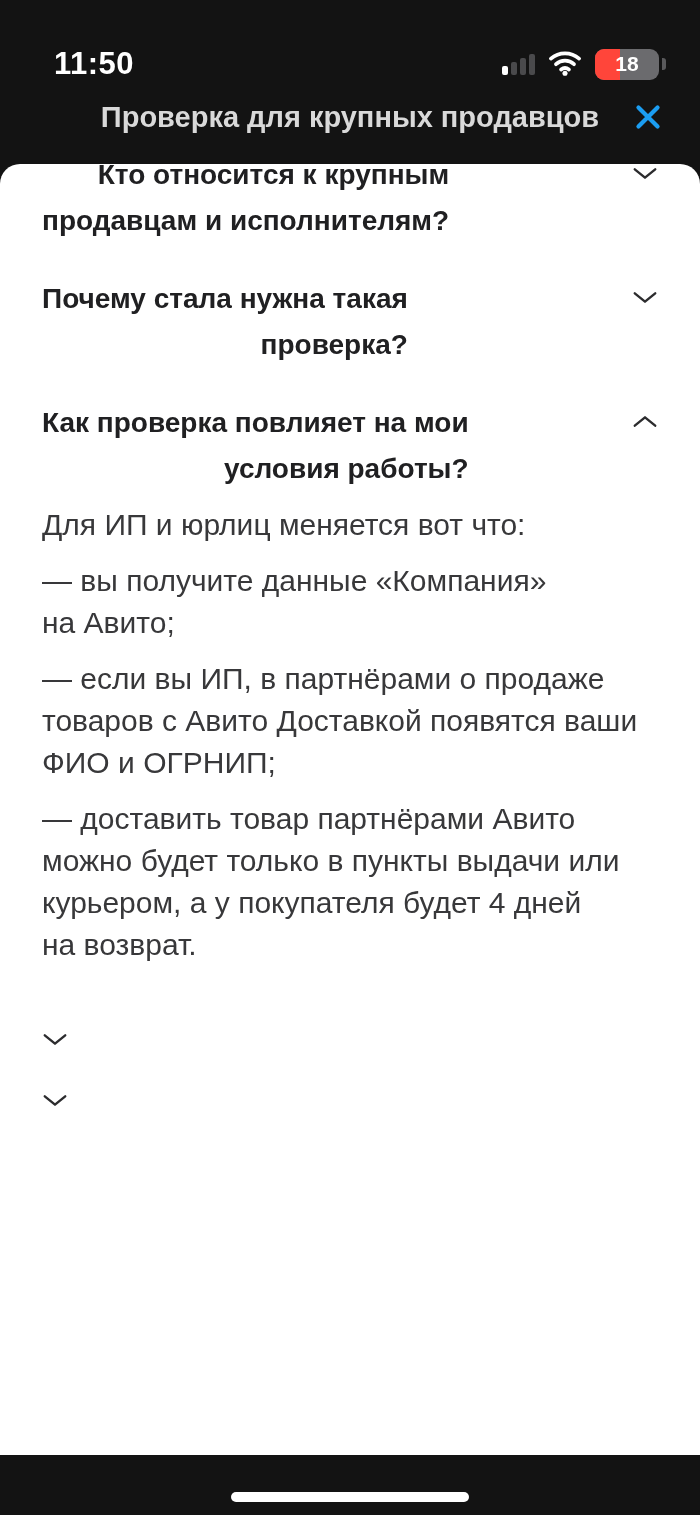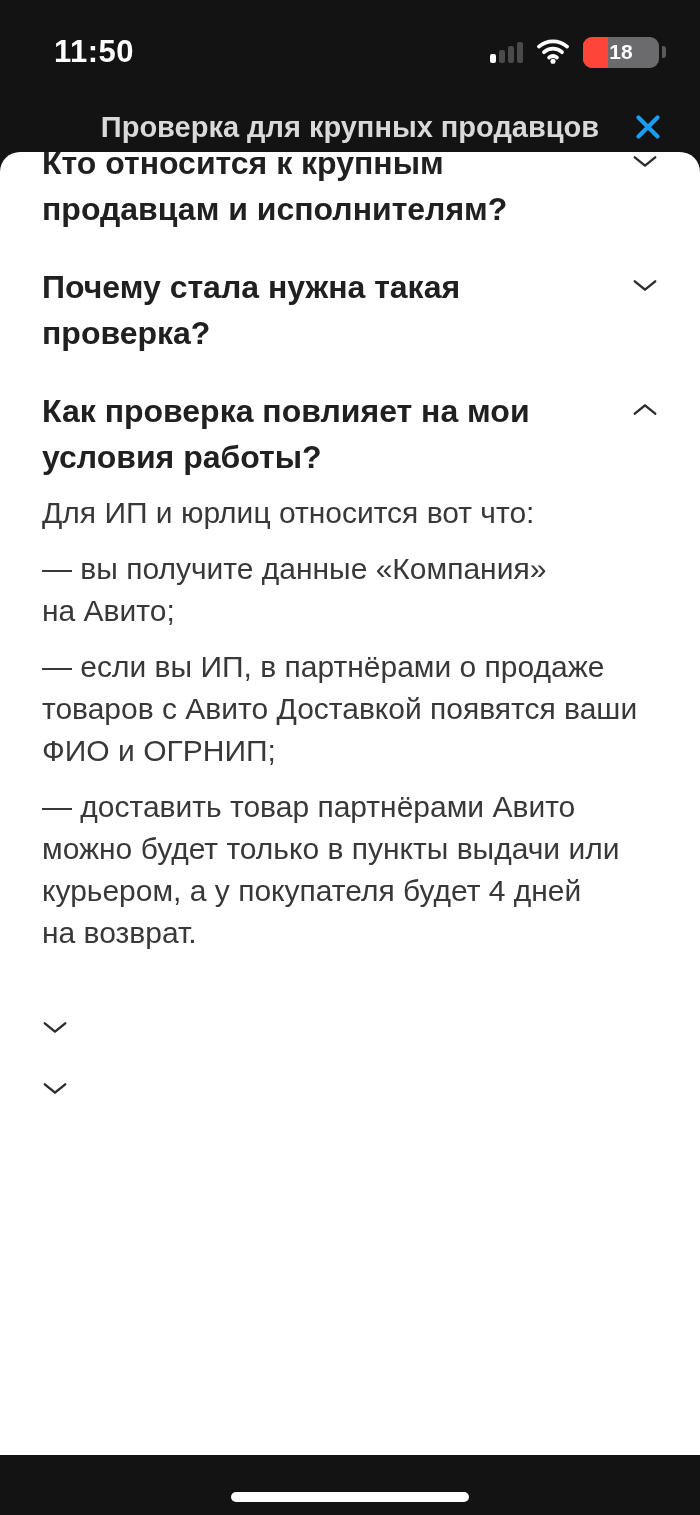--- a/index.html
+++ b/index.html
@@ -3,69 +3,69 @@
 <meta charset="utf-8">
 <style>
   * { margin:0; padding:0; box-sizing:border-box; }
   html,body { width:700px; height:1515px; }
   body {
     font-family:"Liberation Sans", sans-serif;
     background:#131313;
     position:relative;
     overflow:hidden;
   }
-  .screen { position:absolute; inset:0; }
+  .screen { position:absolute; inset:0;margin-top:12px; }
 
   
   .status-bar {
     position:absolute; top:0; left:0; right:0; height:90px;
     display:flex; align-items:center; justify-content:space-between;
     padding:14px 34px 0 54px;
   }
   .time { color:#fff; font-size:31px; font-weight:700; letter-spacing:.5px; }
   .status-icons { display:flex; align-items:center; gap:12px; }
   .sig { display:flex; align-items:flex-end; gap:3px; height:22px; }
   .sig i { display:block; width:6px; border-radius:2px; background:#4a4a4c; }
   .sig i:nth-child(1){ height:9px;  background:#ffffff; }
   .sig i:nth-child(2){ height:13px; }
   .sig i:nth-child(3){ height:17px; }
   .sig i:nth-child(4){ height:21px; }
   .battery {
-    position:relative; width:76px; height:31px; border-radius:9px;
+    position:relative; width:64px; height:31px; border-radius:9px;
     background:#6b6b6e; overflow:hidden; display:flex; align-items:center; justify-content:center;
   }
   .battery .fill { position:absolute; left:0; top:0; bottom:0; width:25px; background:#FF453A; }
   .battery .pct { position:relative; color:#fff; font-size:21px; font-weight:700; }
   .battery-nub { width:4px; height:12px; border-radius:0 3px 3px 0; background:#5a5a5c; margin-left:-9px; }
 
   
   .sheet-header {
-    position:absolute; top:96px; left:0; right:0; height:62px;
+    position:absolute; top:74px; left:0; right:0; height:62px;
     display:flex; align-items:center; justify-content:center;
   }
   .sheet-title { color:#d9d9d9; font-size:29px; font-weight:700; }
   .close-btn {
     position:absolute; right:30px; top:10px;
     width:44px; height:44px; display:flex; align-items:center; justify-content:center;
     background:none; border:none; cursor:pointer;
   }
 
   
   .panel {
     position:absolute; top:152px; left:0; right:0; bottom:60px;
     background:#ffffff; border-radius:20px 20px 0 0; overflow:hidden;
   }
   .faq-list { margin-top:-28px; padding:0 36px 0 42px; }
   .faq-item { padding:16px 0; }
   .faq-item .row {
     display:flex; align-items:flex-start; justify-content:space-between; cursor:pointer;
   }
   .question {
-    font-size:32px; line-height:46px; font-weight:700; color:#202022;
-    white-space:pre-line; max-width:580px;
+    font-size:28px; line-height:46px; font-weight:700; color:#202022;
+    white-space:pre-line; max-width:580px;text-align:right;
   }
   .chev { flex:0 0 auto; margin-top:14px; margin-right:6px; }
   .chev svg { display:block; }
   .chev.up svg { transform:rotate(180deg); }
   .answer { margin:12px 0 20px 0; }
   .answer p {
     font-size:30px; line-height:42px; color:#38383a;
     white-space:pre-line; margin-top:14px;
   }
   .answer p:first-child { margin-top:0; }
@@ -149,21 +149,21 @@
         <div class="row">
           <div class="question">Как проверка повлияет на мои
 условия работы?</div>
           <span class="chev up">
             <svg width="26" height="15" viewBox="0 0 28 16">
                 <polyline points="3,3.5 14,12.5 25,3.5" fill="none" stroke="#2c2c2e" stroke-width="2.6" stroke-linecap="round" stroke-linejoin="round"></polyline>
               </svg>
           </span>
         </div>
         <div class="answer">
-          <p>Для ИП и юрлиц относится вот что:</p>
+          <p>Для ИП и юрлиц меняется вот что:</p>
           <p>— вы получите данные «Компания»
 на Авито;</p>
           <p>— если вы ИП, в партнёрами о продаже
 товаров с Авито Доставкой появятся ваши
 ФИО и ОГРНИП;</p>
           <p>— доставить товар партнёрами Авито
 можно будет только в пункты выдачи или
 курьером, а у покупателя будет 4 дней
 на возврат.</p>
         </div>

